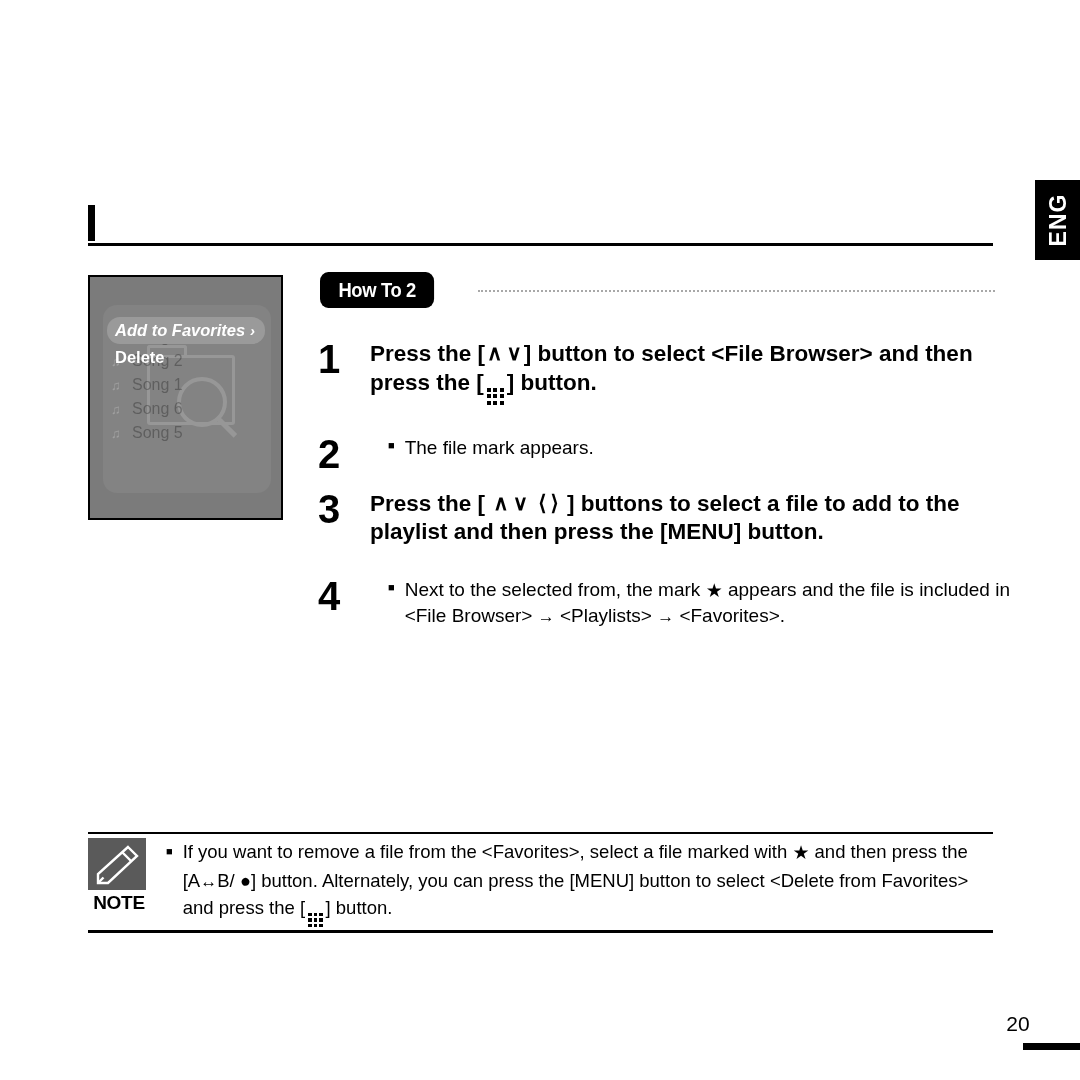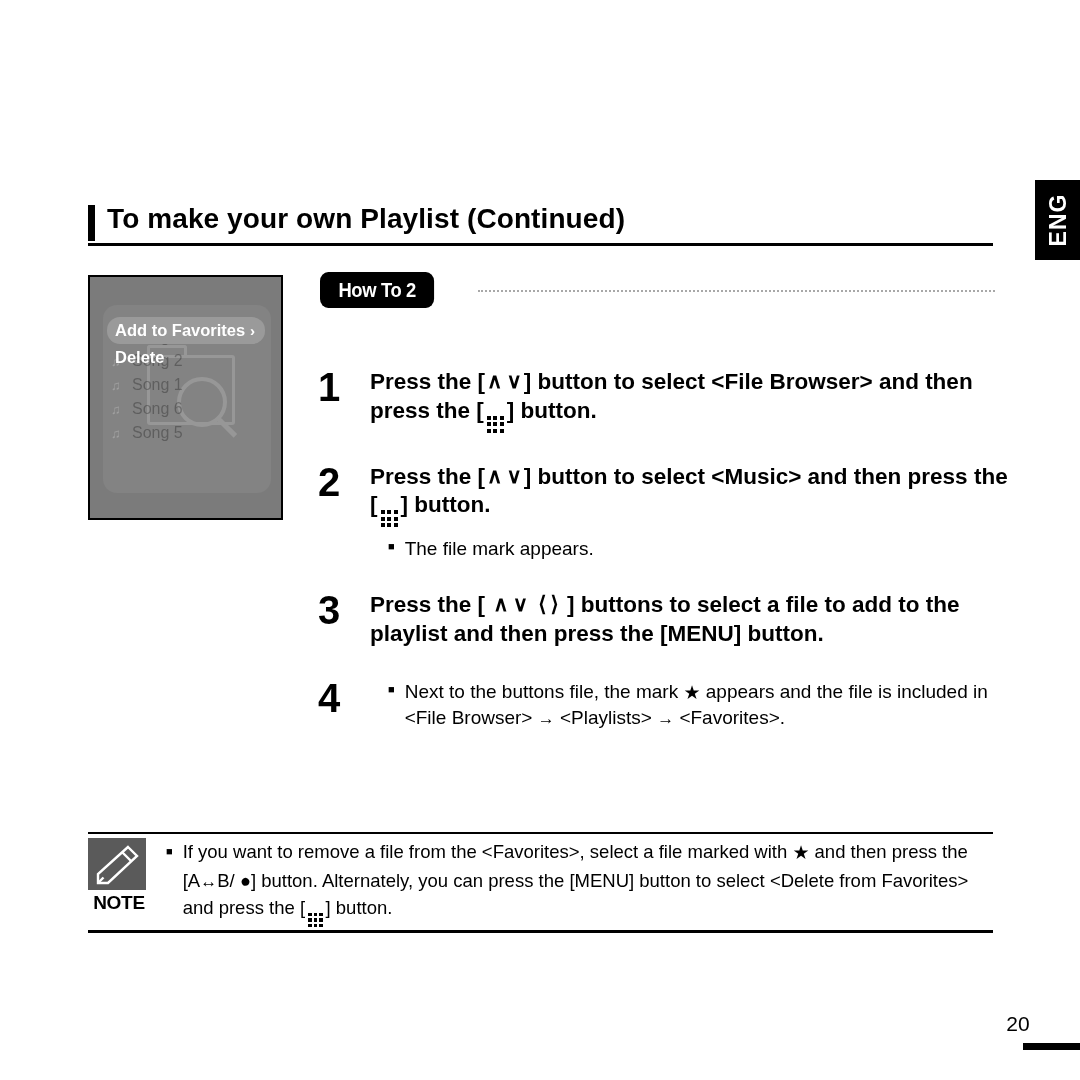--- a/index.html
+++ b/index.html
@@ -182,20 +182,21 @@
     font-size: 16.5px;
     font-weight: bold;
     color: #ffffff;
     white-space: nowrap;
   }
   .ctx-item.selected {
     background: #9a9a9a;
     border-radius: 13px;
     margin: 0 6px 0 4px;
     padding-left: 8px;
+    font-style: italic;
   }
   .ctx-arrow {
     position: absolute;
     right: 10px;
     top: 0;
     font-size: 15px;
     font-weight: bold;
   }
 
   
@@ -250,21 +251,20 @@
     width: 44px;
     font-size: 40px;
     font-weight: bold;
     line-height: 1;
   }
   .step-body {
     margin-left: 52px;
     font-size: 22.5px;
     font-weight: bold;
     line-height: 1.27;
-    margin-top: 28px;
   }
   .sub-note {
     margin-left: 70px;
     margin-top: 9px;
     font-size: 19px;
     font-weight: normal;
     line-height: 1.33;
     display: flex;
   }
   .sub-bullet {
@@ -378,21 +378,20 @@
 </style>
 </head>
 <body>
 
 <div class="eng-tab">
   <span class="eng-text">ENG</span>
 </div>
 
 <div class="title-row">
   <div class="title-bar"></div>
-  <div class="title-text">To make your own Playlist  (Continued)</div>
   <div class="title-rule"></div>
 </div>
 
 <div class="device">
   <div class="device-inner">
 
     <div class="watermark">
       <div class="wm-folder"></div>
       <div class="wm-glass"></div>
       <div class="wm-handle"></div>
@@ -453,51 +452,38 @@
           <i></i>
           <i></i>
           <i></i>
           <i></i>
         </span><span>] button.</span>
     </div>
   </div>
 
   <div class="step" style="margin-bottom:30px;">
     <div class="step-num">2</div>
-    <div class="step-body">
-      <span>Press the [</span><span class="chev">∧</span><span class="chev">∨</span><span>] button to select &lt;Music&gt; and then press the [</span><span class="dotgrid">
-          <i></i>
-          <i></i>
-          <i></i>
-          <i></i>
-          <i></i>
-          <i></i>
-          <i></i>
-          <i></i>
-          <i></i>
-        </span><span>] button.</span>
-    </div>
     <div class="sub-note">
       <span class="sub-bullet">■</span>
       <span>The file mark appears.</span>
     </div>
   </div>
 
   <div class="step" style="margin-bottom:30px;">
     <div class="step-num">3</div>
     <div class="step-body">
       <span>Press the [</span>&nbsp;<span class="chev">∧</span><span class="chev">∨</span>&nbsp;<span class="chev">⟨</span><span class="chev">⟩</span>&nbsp;<span>] buttons to select a file to add to the playlist and then press the [MENU] button.</span>
     </div>
   </div>
 
   <div class="step">
     <div class="step-num">4</div>
     <div class="sub-note">
       <span class="sub-bullet">■</span>
-      <span><span>Next to the buttons file, the mark </span><span class="star">★</span><span> appears and the file is included in &lt;File Browser&gt; </span><span class="arr">→</span><span> &lt;Playlists&gt; </span><span class="arr">→</span><span> &lt;Favorites&gt;.</span></span>
+      <span><span>Next to the selected from, the mark </span><span class="star">★</span><span> appears and the file is included in &lt;File Browser&gt; </span><span class="arr">→</span><span> &lt;Playlists&gt; </span><span class="arr">→</span><span> &lt;Favorites&gt;.</span></span>
     </div>
   </div>
 
 </div>
 
 <div class="note-sep-top"></div>
 <div class="note-block">
   <div class="note-icon-col">
     <div class="note-icon">
       <svg width="58" height="52" viewBox="0 0 58 52">

